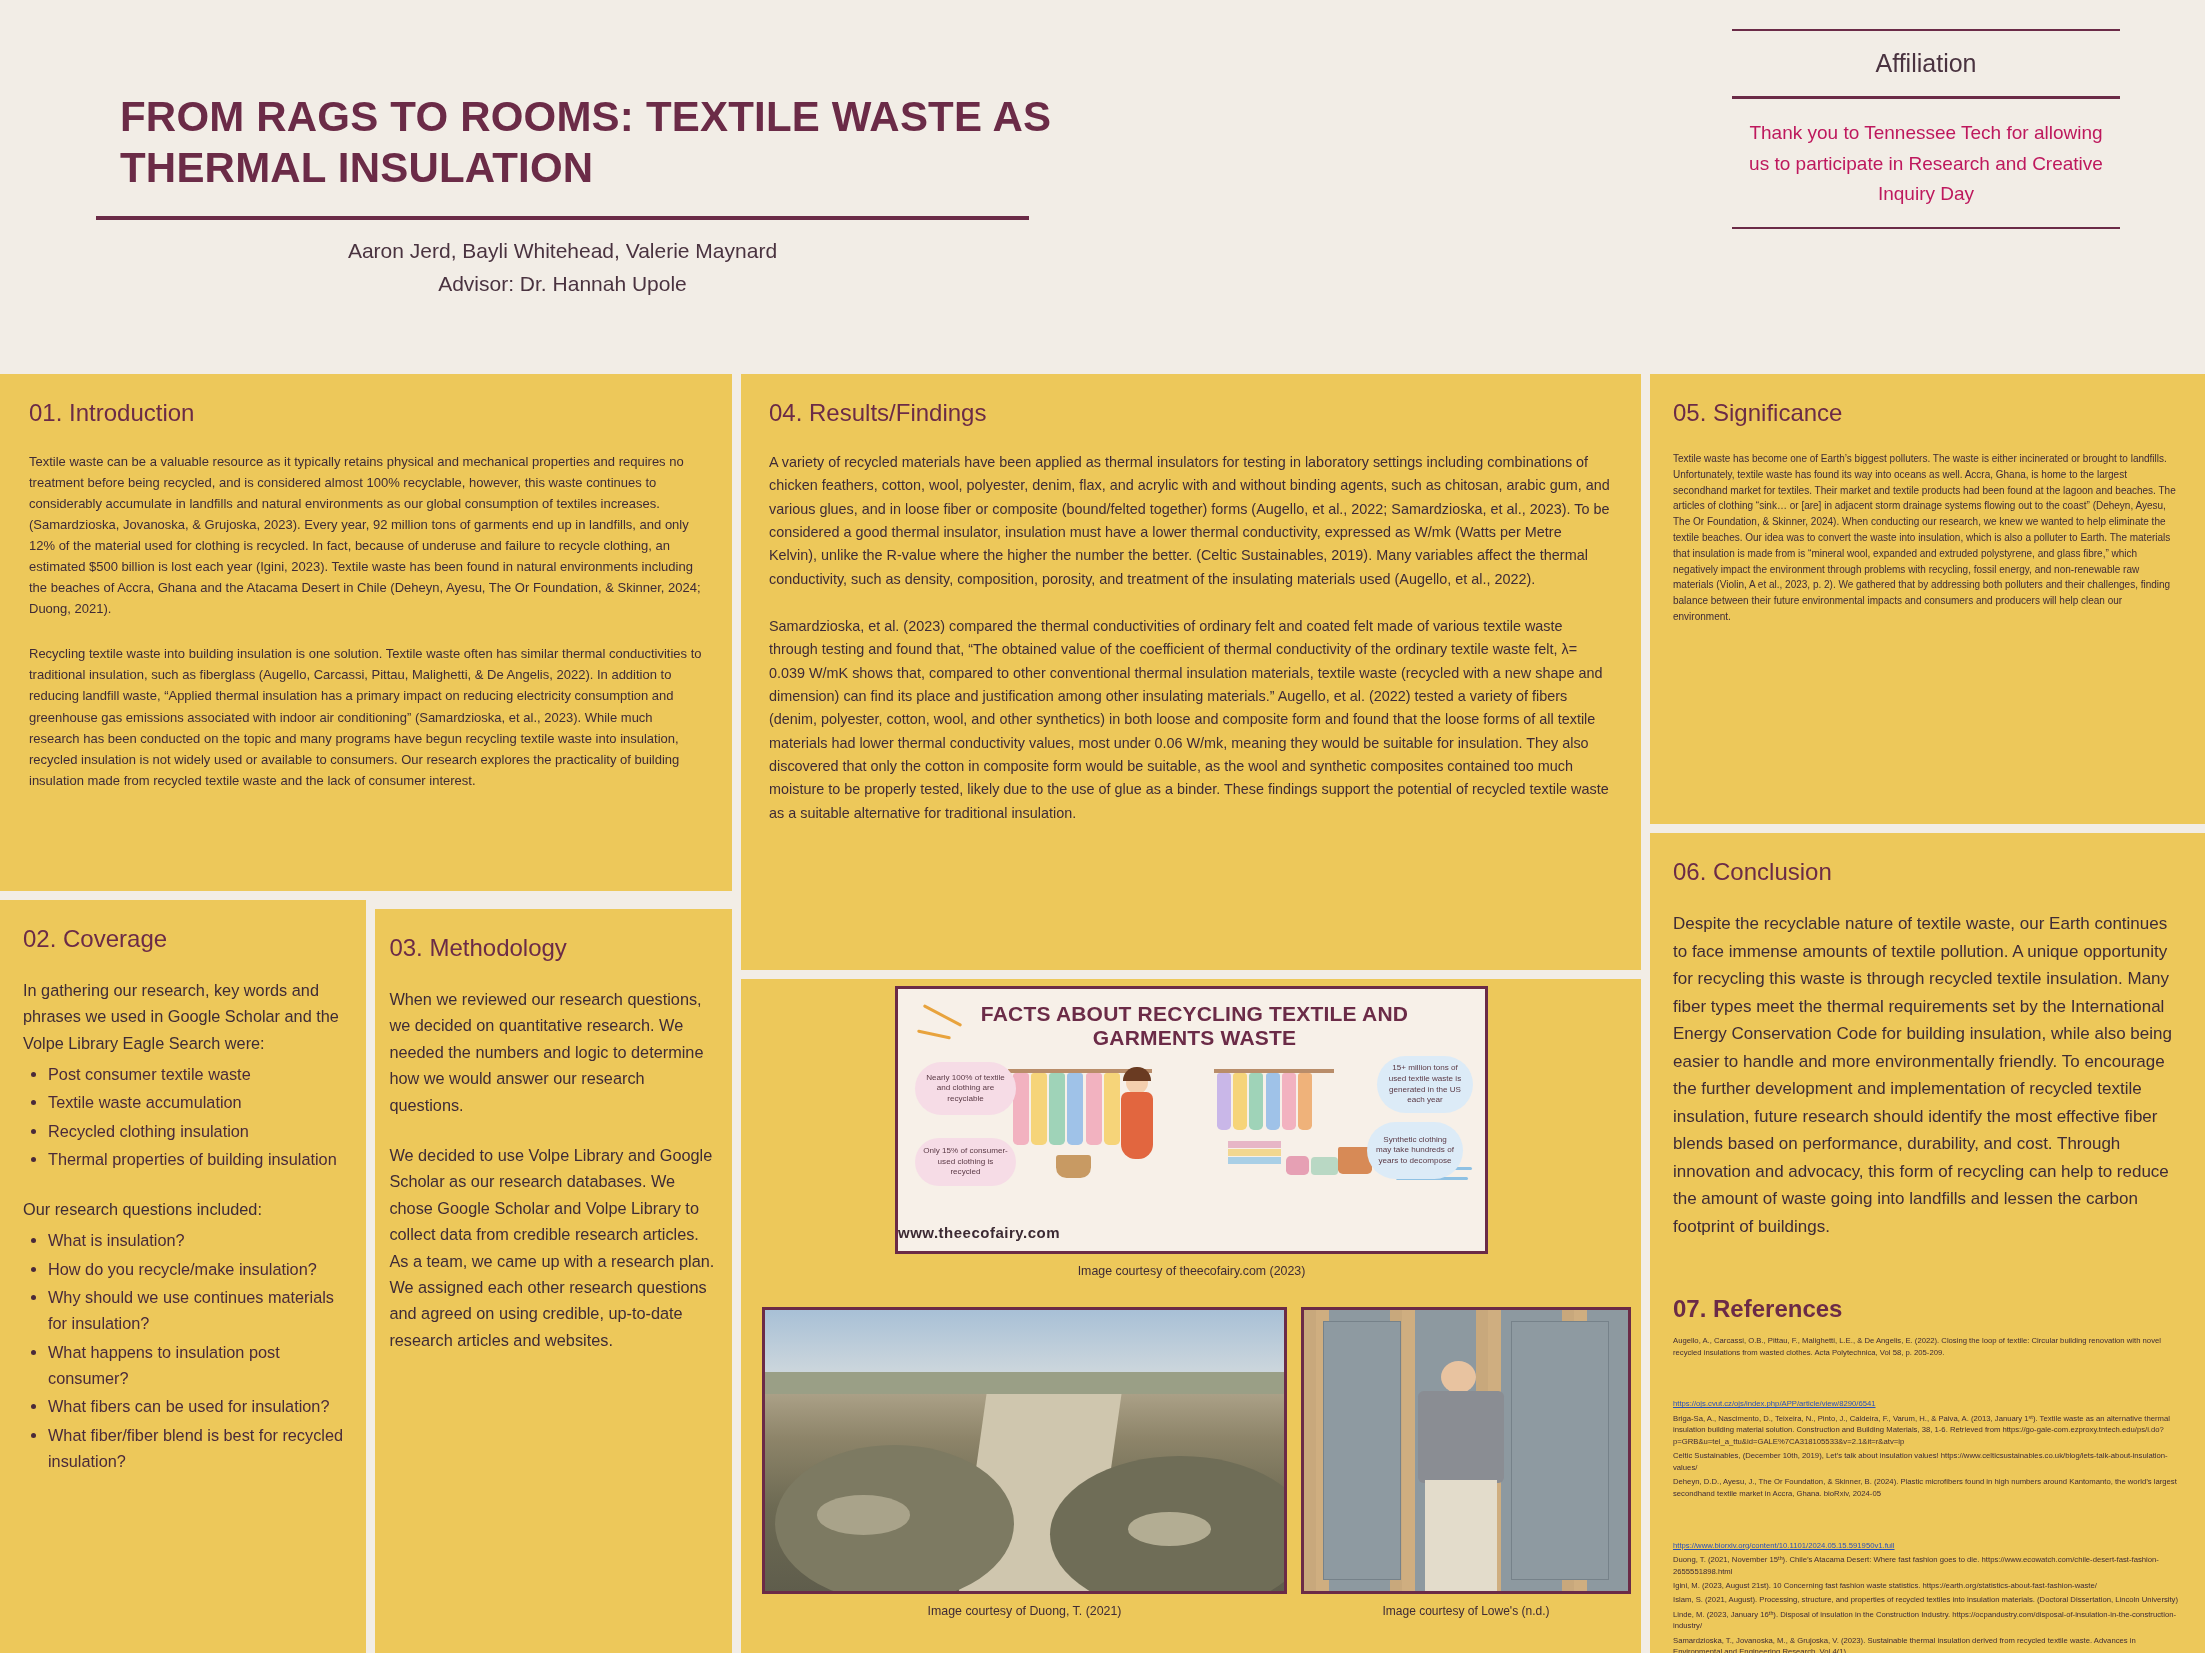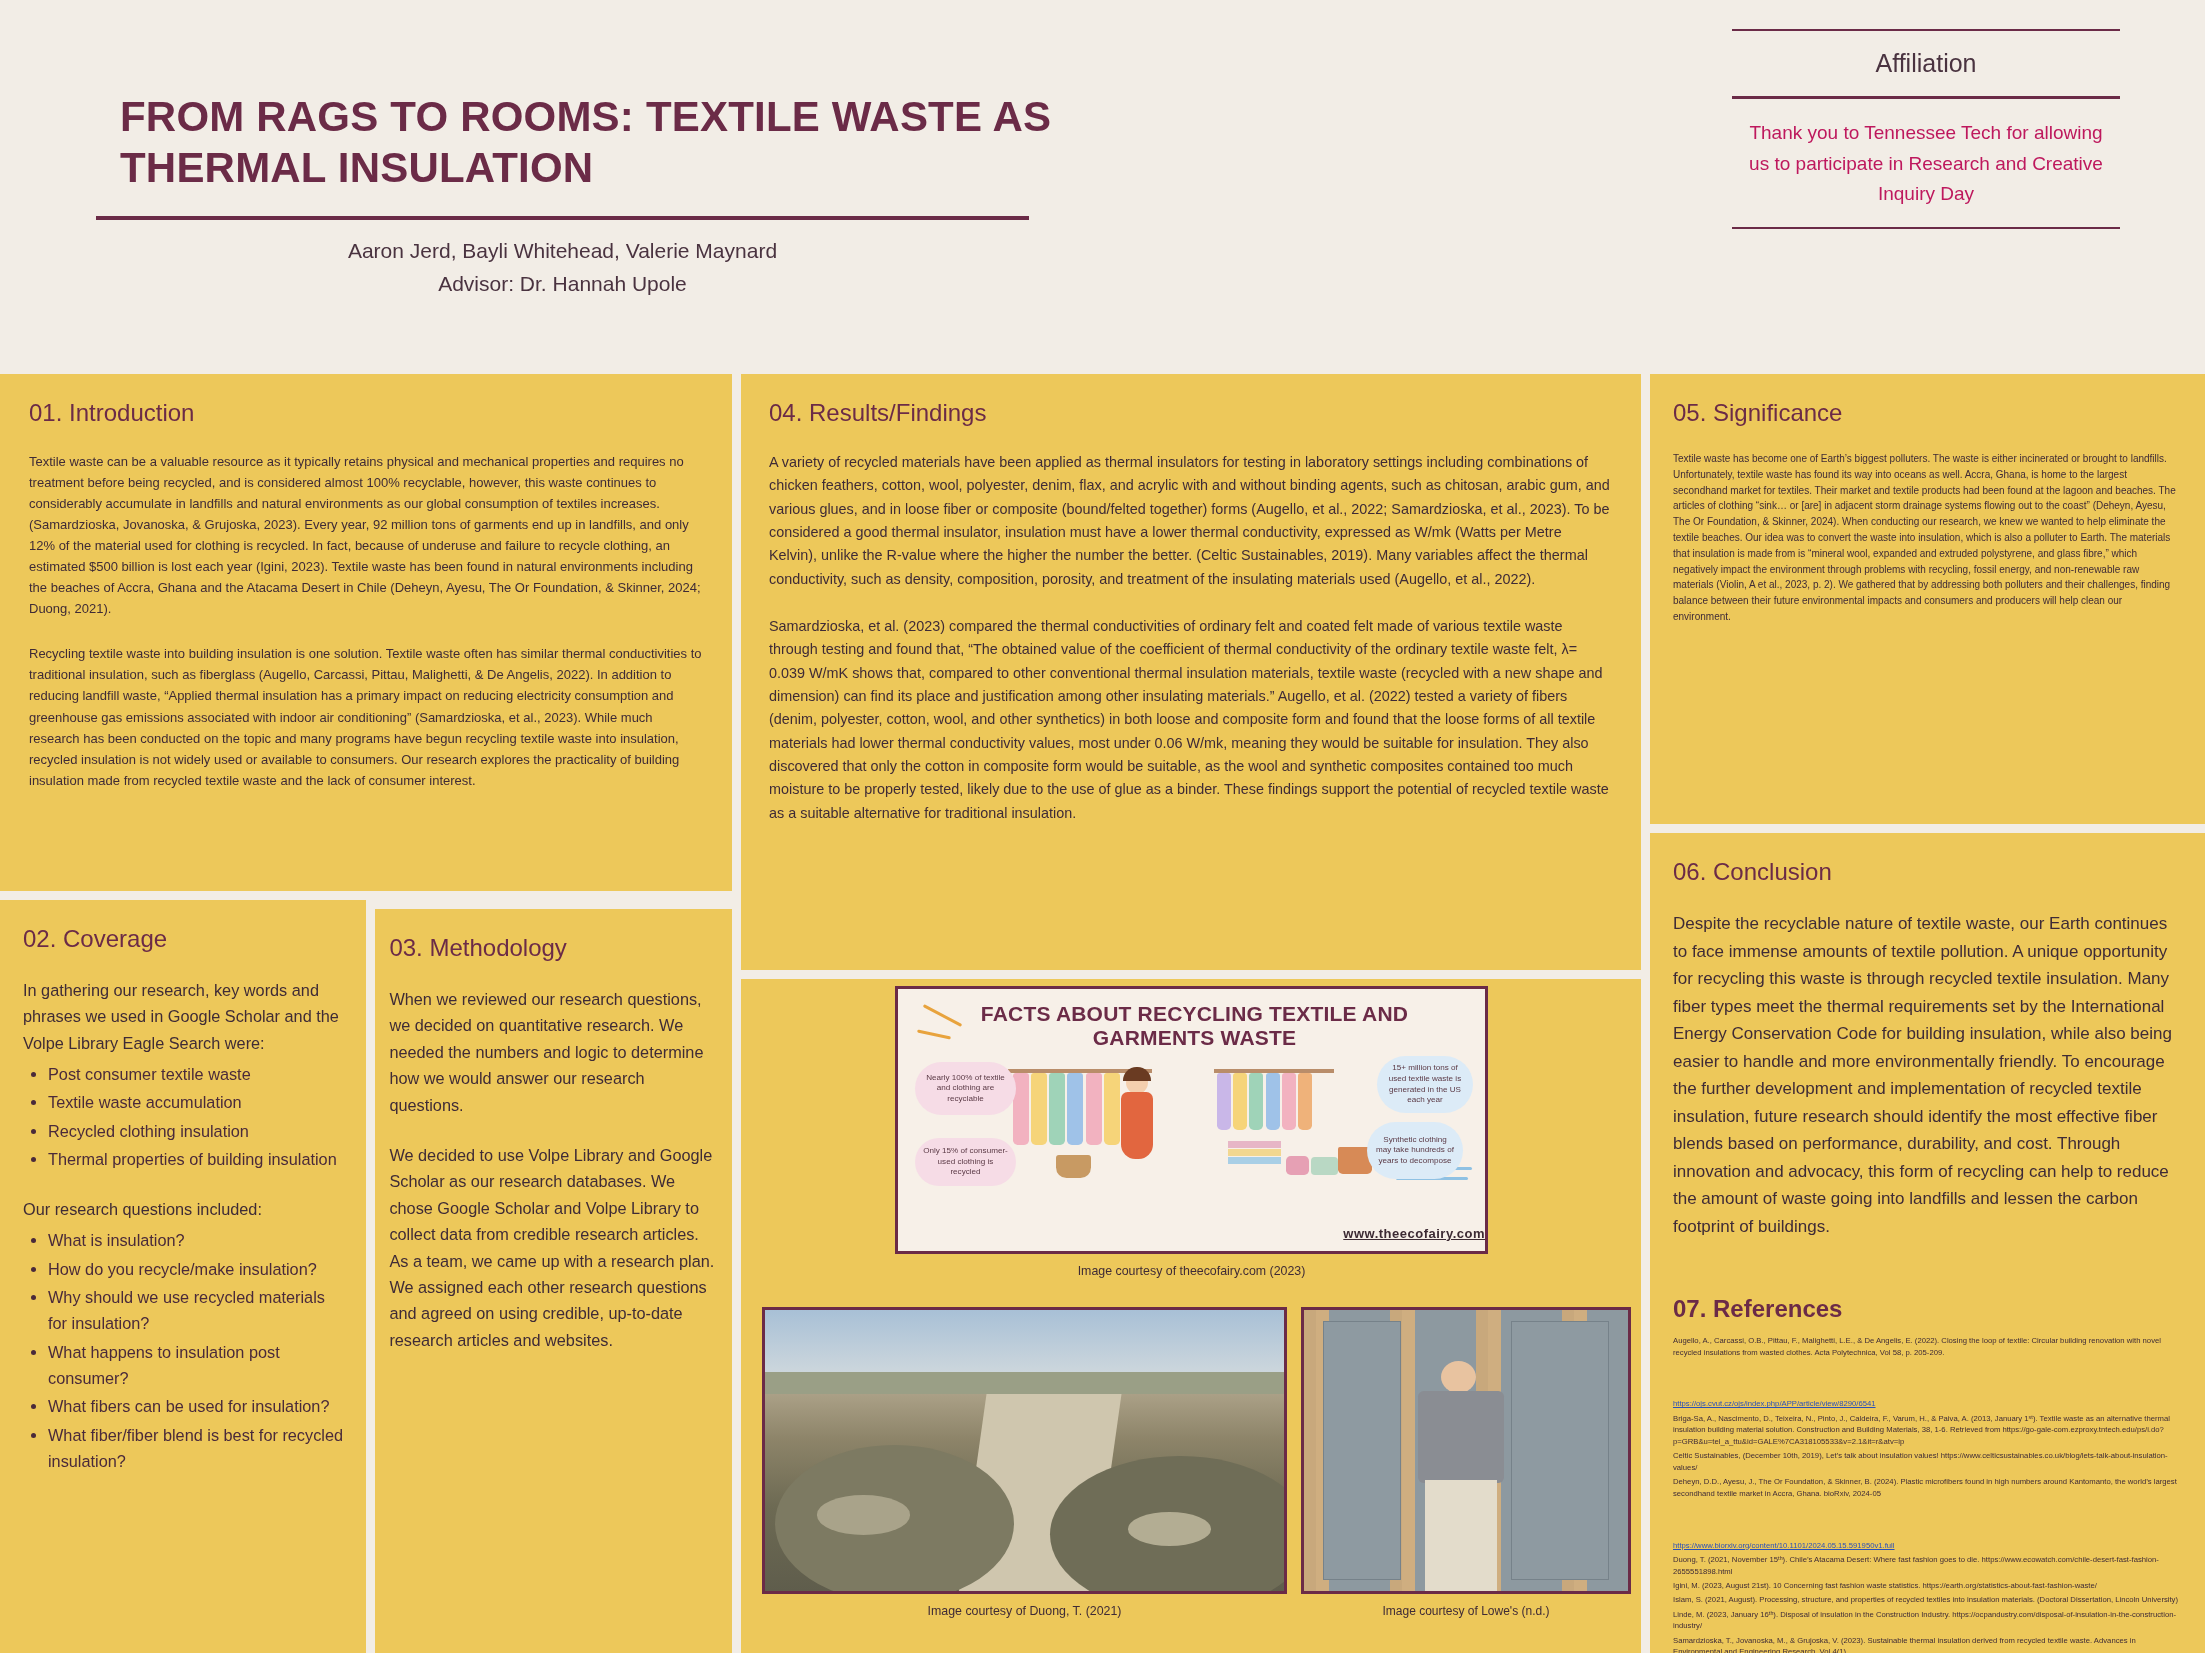--- a/index.html
+++ b/index.html
@@ -119,22 +119,22 @@
     font-size: 21px; font-weight: bold; color: #6b2b47; line-height: 1.12;
     letter-spacing: 0.2px;
   }
   .ig-bubble {
     position: absolute; border-radius: 43px; background: #f6dce6;
     color: #5b3a46; font-size: 8.1px; text-align: center; line-height: 1.3;
     display: flex; align-items: center; justify-content: center; padding: 4.8px 7.7px;
   }
   .ig-bubble.blue { background: #dcebf7; }
   .ig-url {
-    position: absolute; left: 0; bottom: 10.5px; width: 100%; text-align: right;
-    font-size: 13px; font-weight: bold; color: #3c2a33; letter-spacing: 0.5px; text-decoration: underline;
+    position: absolute; left: 0; bottom: 10.5px; width: 100%; text-align: left;
+    font-size: 15px; font-weight: bold; color: #3c2a33; letter-spacing: 0.5px;
   }
   .rack { position:absolute; background:#b98d6a; }
   .shirt { position:absolute; border-radius: 2.9px 2.9px 4.8px 4.8px; }
   .arrowline { position:absolute; background:#e8a33d; height:2.9px; border-radius:1.4px; }
 
   
   .ll-road {
     position:absolute; left:40%; top:28%; width:26%; height:72%;
     background:#cfc6ae; transform: skewX(-8deg);
   }
@@ -191,21 +191,21 @@
   <ul>
     <li>Post consumer textile waste</li>
     <li>Textile waste accumulation</li>
     <li>Recycled clothing insulation</li>
     <li>Thermal properties of building insulation</li>
   </ul>
   <div class="body-text">Our research questions included:</div>
   <ul>
     <li>What is insulation?</li>
     <li>How do you recycle/make insulation?</li>
-    <li>Why should we use recycled materials for insulation?</li>
+    <li>Why should we use continues materials for insulation?</li>
     <li>What happens to insulation post consumer?</li>
     <li>What fibers can be used for insulation?</li>
     <li>What fiber/fiber blend is best for recycled insulation?</li>
   </ul>
 </div>
 
 <div class="panel" id="p-method">
   <div class="section-title title-gap">03. Methodology</div>
   <div class="body-text para">When we reviewed our research questions, we decided on quantitative research. We needed the numbers and logic to determine how we would answer our research questions.</div>
   <div class="body-text">We decided to use Volpe Library and Google Scholar as our research databases. We chose Google Scholar and Volpe Library to collect data from credible research articles. As a team, we came up with a research plan. We assigned each other research questions and agreed on using credible, up-to-date research articles and websites.</div>

